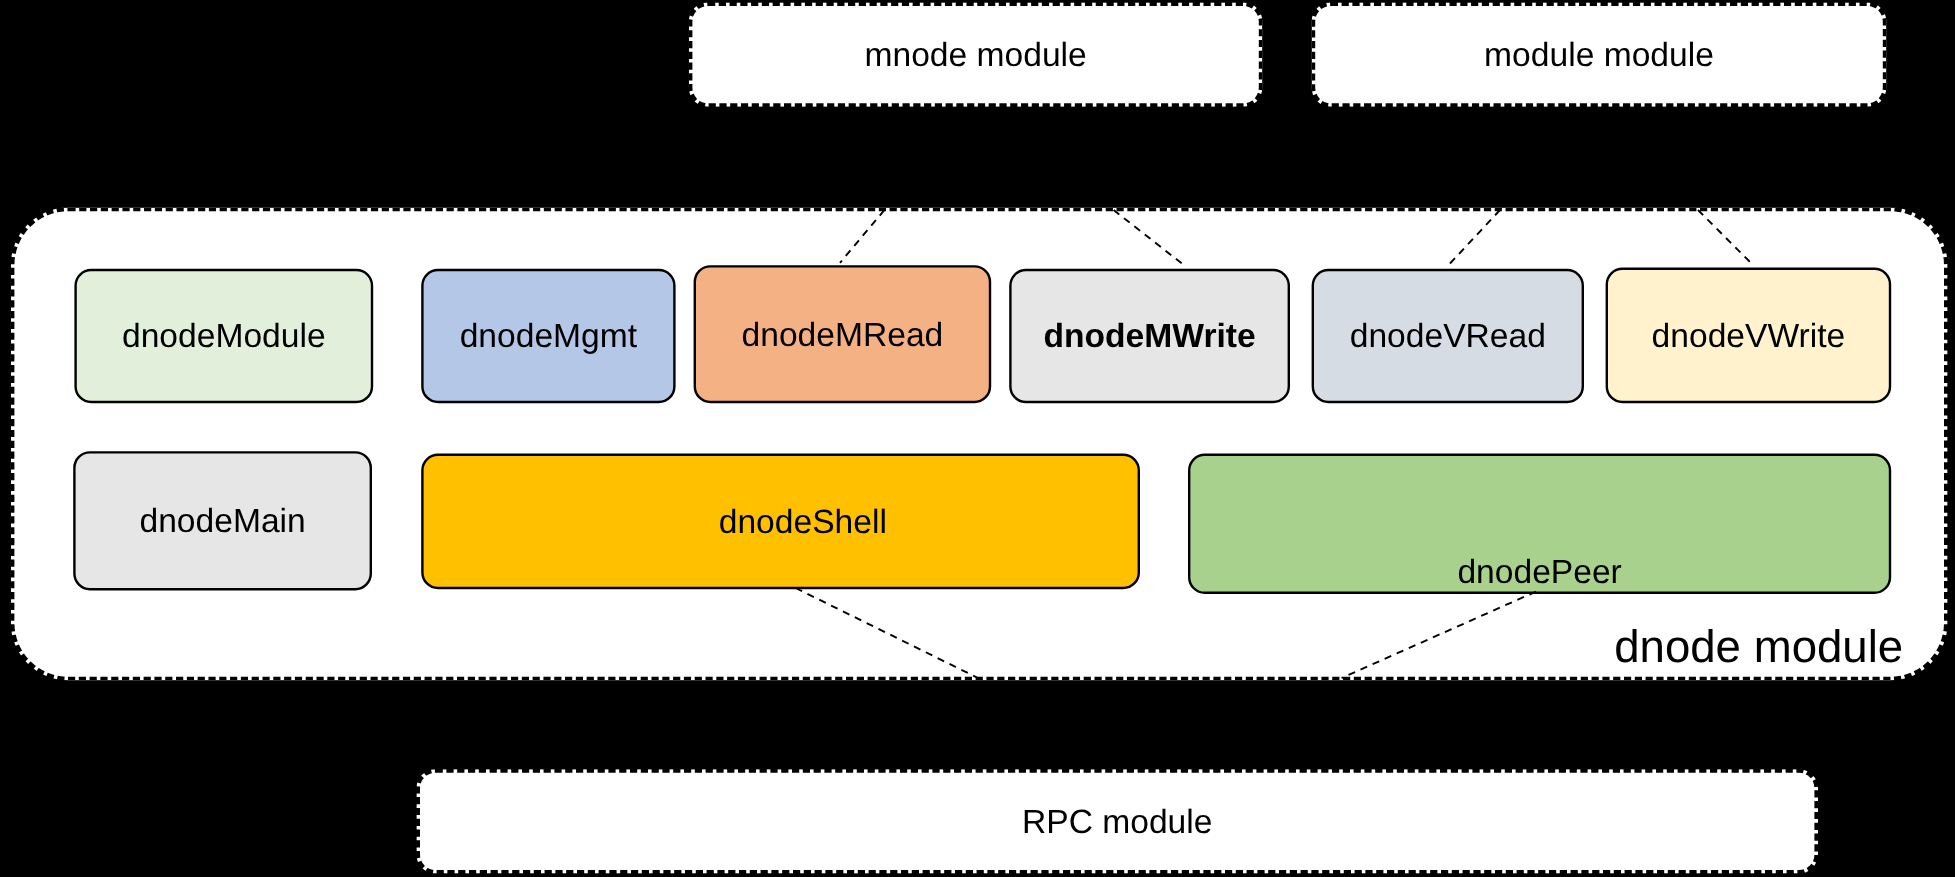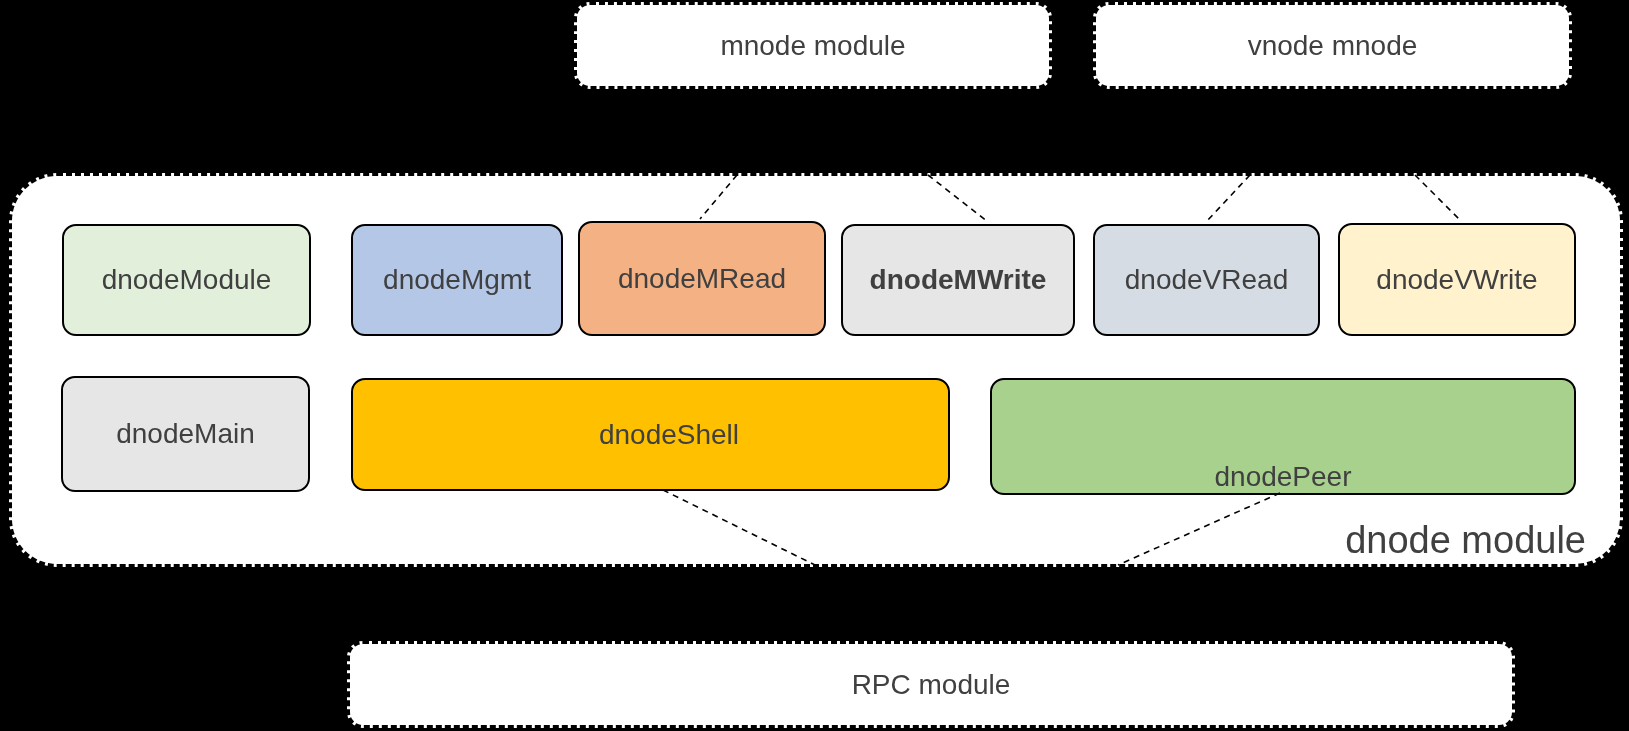--- a/index.html
+++ b/index.html
@@ -2,21 +2,21 @@
 <html><head>
 <meta charset="utf-8">
 <style>
   html, body { margin: 0; padding: 0; background: #000; }
   .stage {
     position: relative;
     width: 1629px;
     height: 731px;
     background: #000;
     font-family: "Liberation Sans", sans-serif;
-    color: #404040;
+    color: #000000;
     overflow: hidden;
   }
   .module {
     position: absolute;
     box-sizing: border-box;
     background: #fff;
     border: 3px dashed #000;
     border-radius: 16px;
     display: flex;
     align-items: center;
@@ -78,21 +78,21 @@
 </style>
 </head>
 <body>
 
 <div class="stage">
 
   <div class="module mnode">
     <span>mnode module</span>
   </div>
   <div class="module vnode">
-    <span>vnode mnode</span>
+    <span>module module</span>
   </div>
 
   <div class="container">
 
     <div class="node n-mgmt" style="background: rgb(180, 199, 231);">
       <span>dnodeMgmt</span>
     </div>
     <div class="node n-module" style="background: rgb(226, 239, 218);">
       <span>dnodeModule</span>
     </div>

